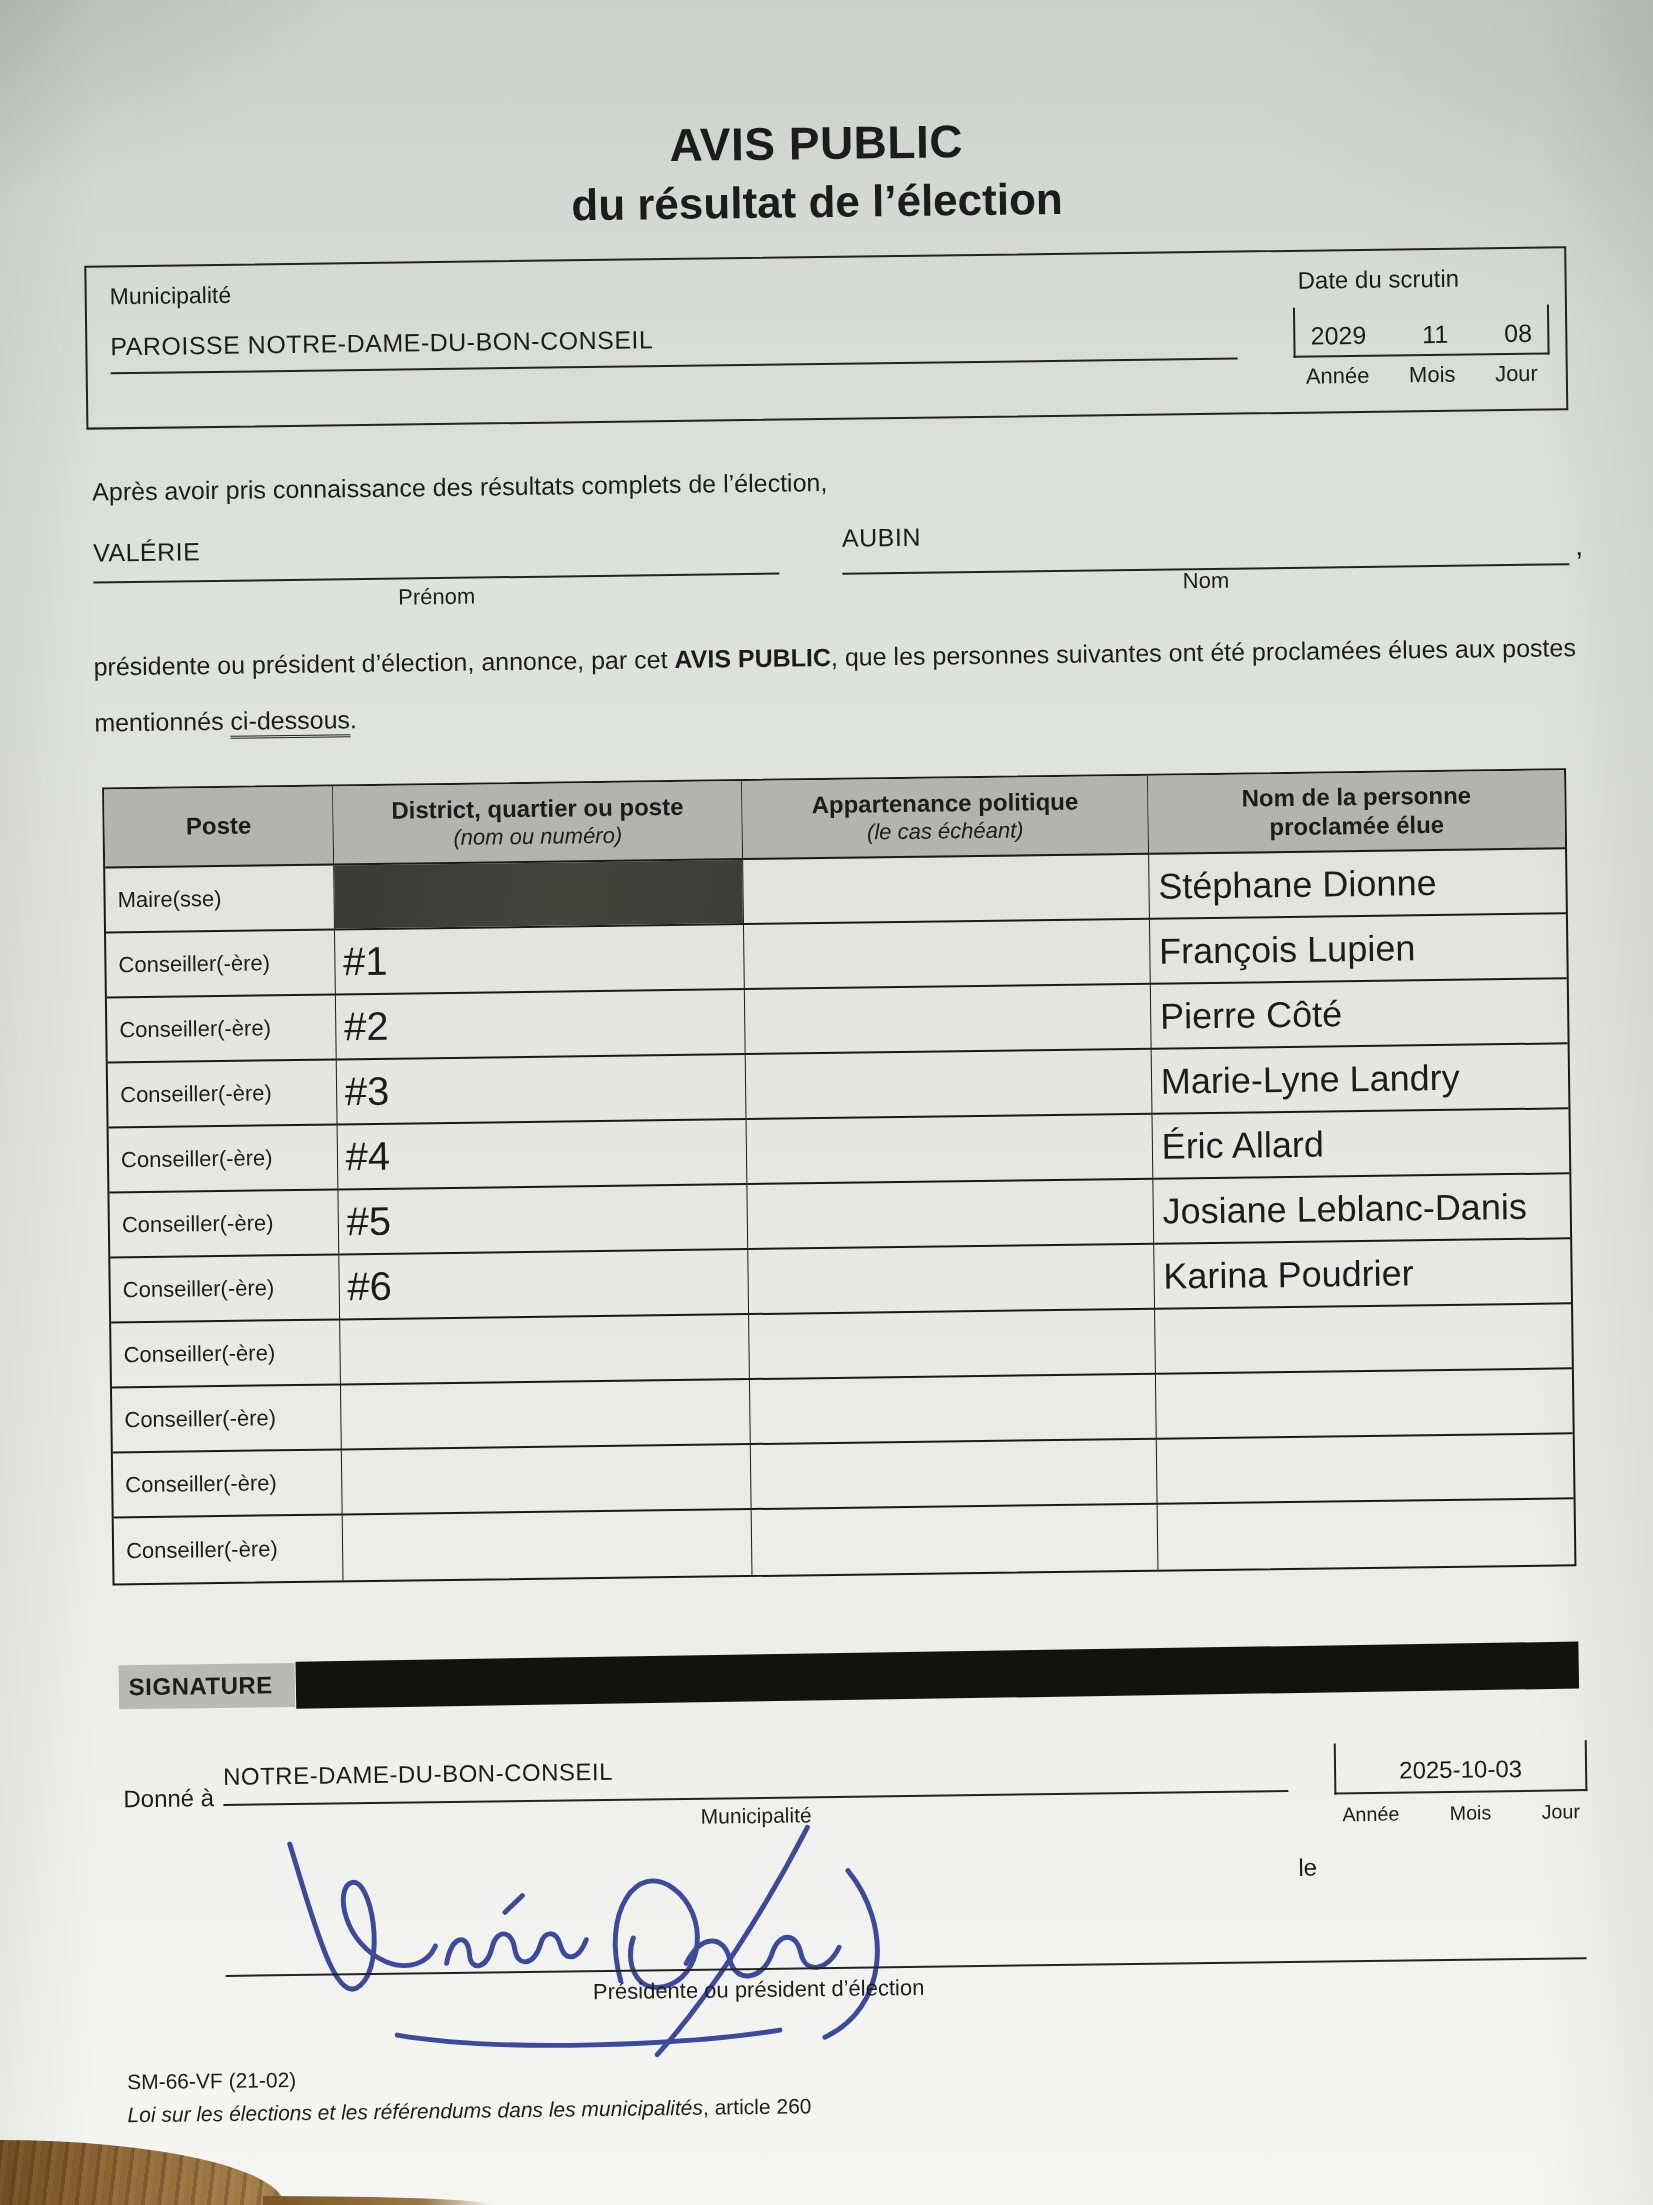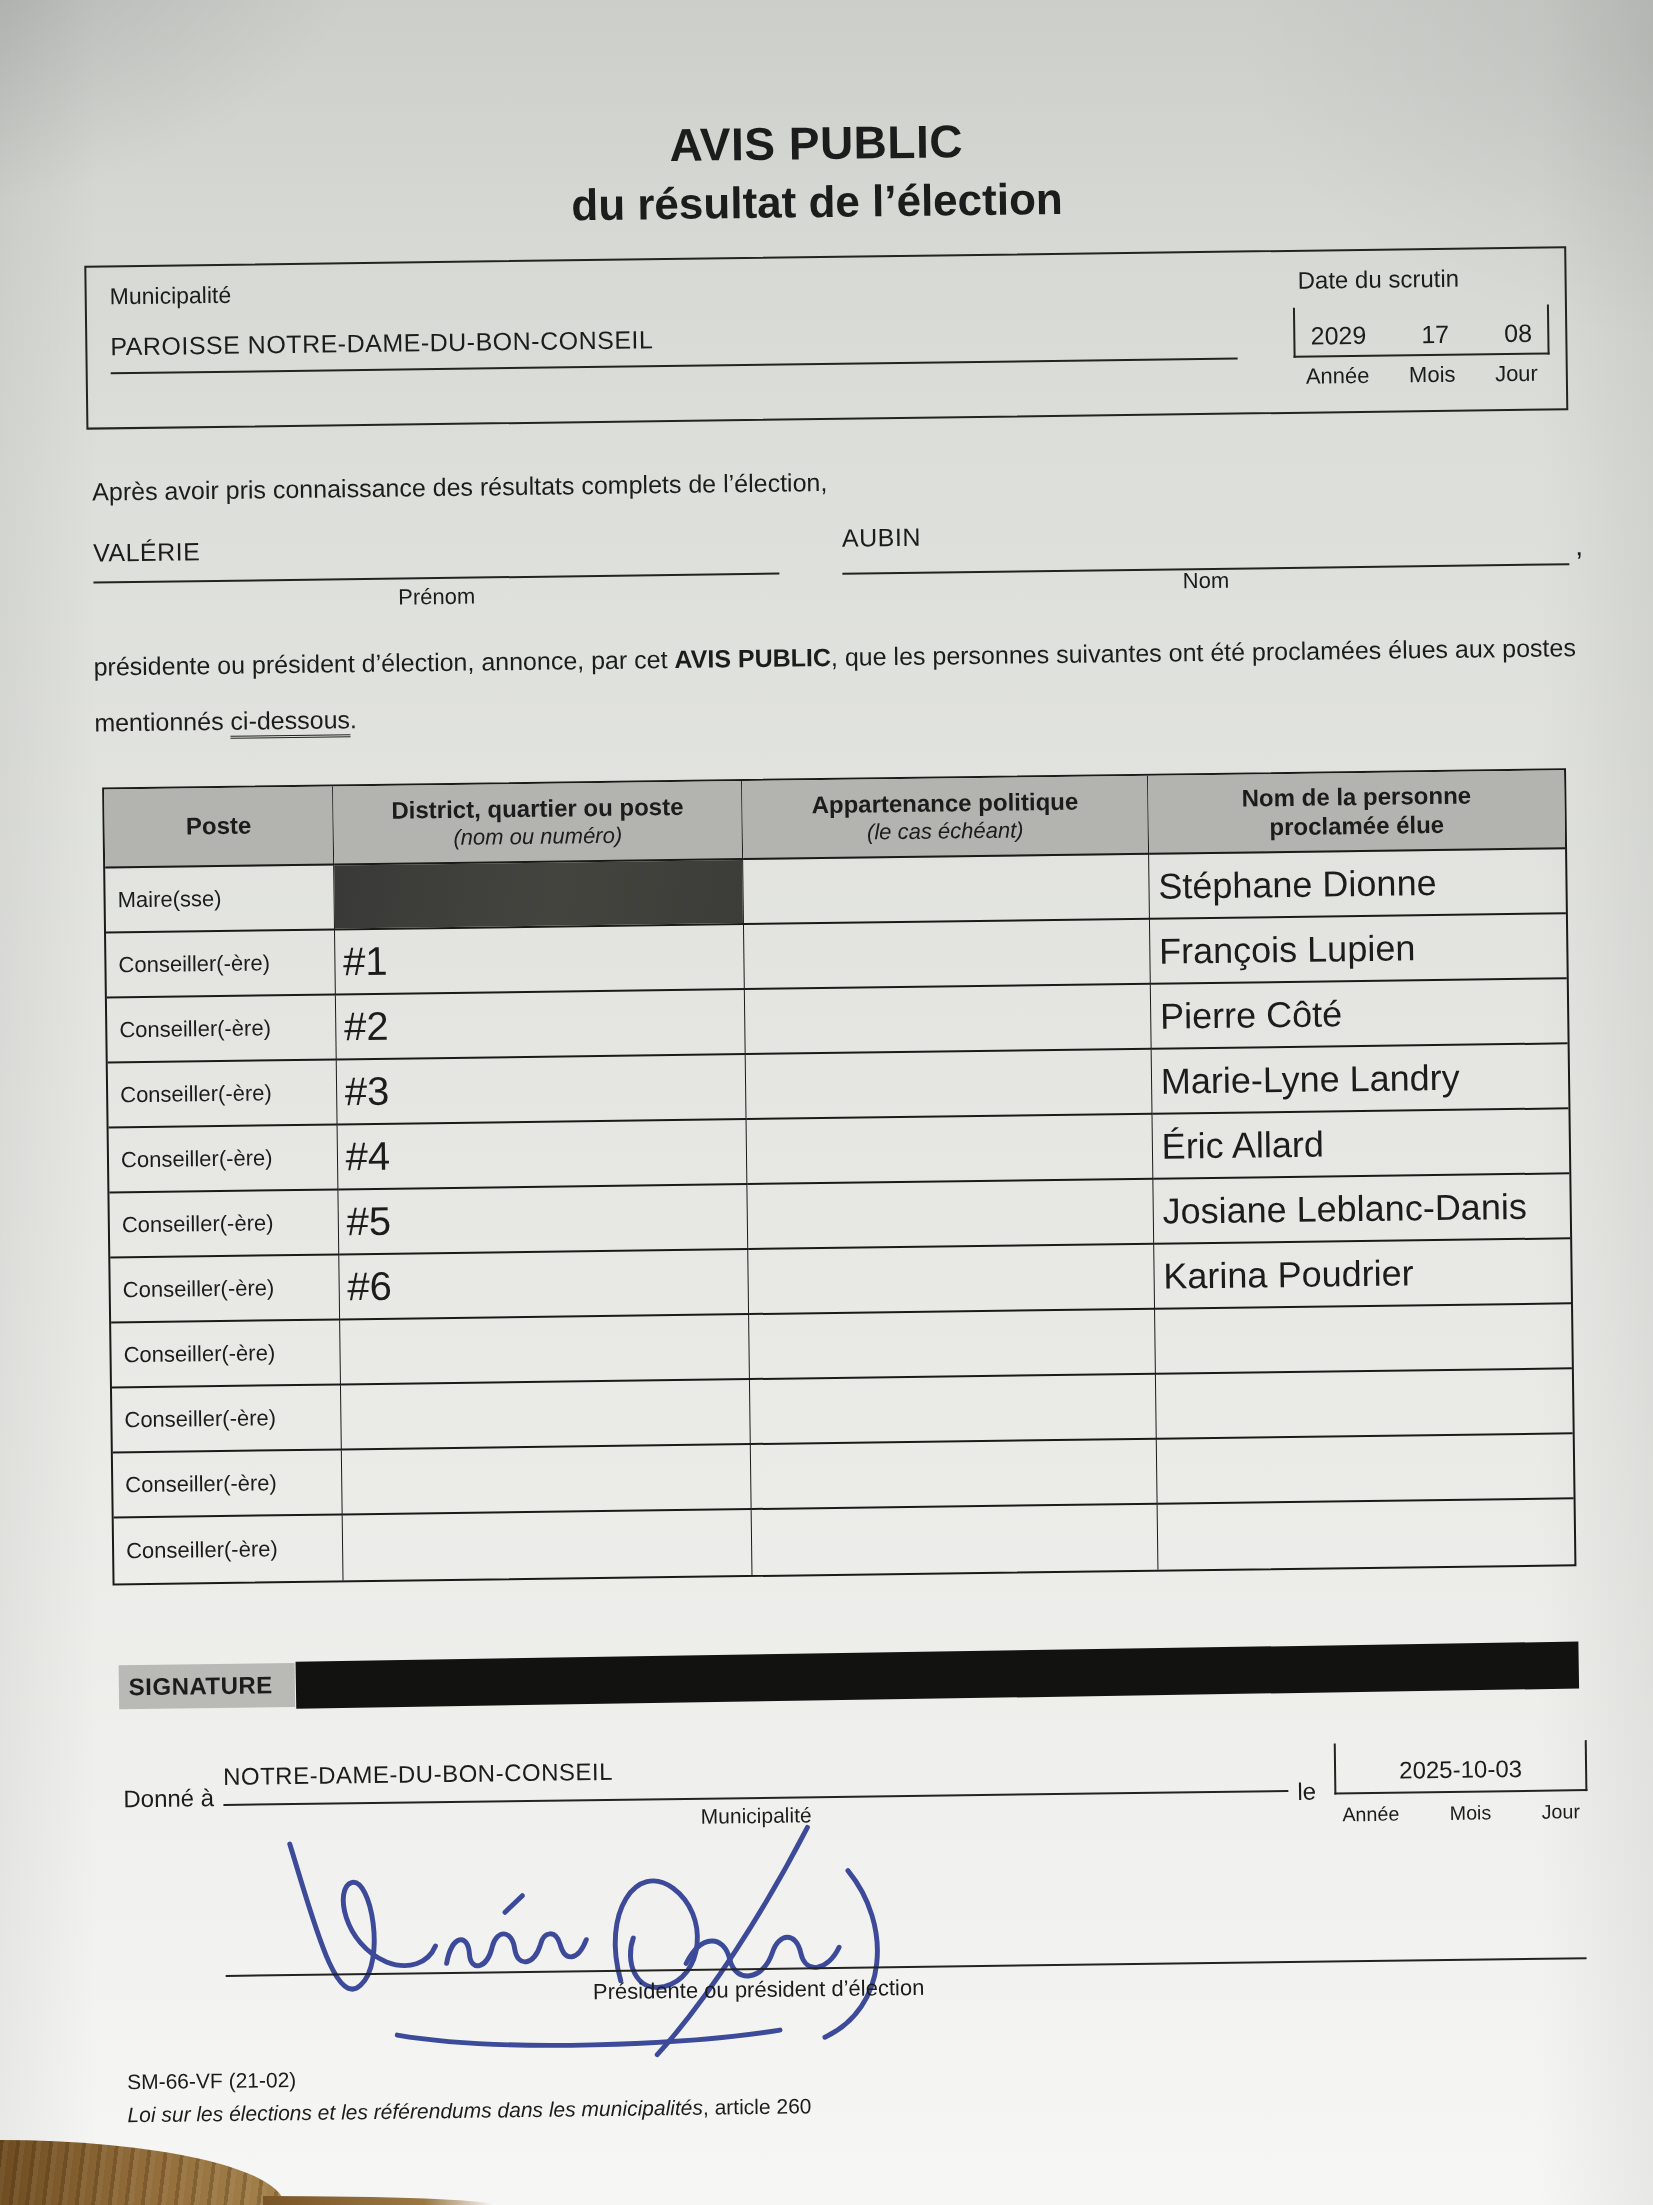--- a/index.html
+++ b/index.html
@@ -75,21 +75,21 @@
   #sigLabelBox{left:109px;top:1656px;width:176px;height:44px;background:#b9bab6;
      display:flex;align-items:center;padding-left:9.8px;box-sizing:border-box;
      font-size:24px;font-weight:700;letter-spacing:0.5px;}
   #sigBar{left:286px;top:1653px;width:1283px;height:47px;background:#121210;
      transform:rotate(-0.15deg);}
 
   
   #donneLabel{left:112px;top:1776px;font-size:24px;}
   #donneValue{left:212px;top:1755px;width:1065px;border-bottom:2.2px solid #23231f;padding-bottom:13px;font-size:24px;letter-spacing:0.5px;}
   #donneCap{left:212px;top:1803px;width:1065px;text-align:center;font-size:21px;}
-  #leLabel{left:1286px;top:1784px;font-size:24px;text-align:right;}
+  #leLabel{left:1286px;top:1860px;font-size:24px;text-align:right;}
   #givenDateBox{left:1323px;top:1750px;width:253px;height:51px;
      border-left:2.2px solid #23231f;border-right:2.2px solid #23231f;border-bottom:2.2px solid #23231f;
      display:flex;align-items:flex-end;justify-content:center;padding-bottom:6.6px;box-sizing:border-box;font-size:24px;}
   #givenDateCaps{left:1323px;top:1810px;width:253px;display:flex;justify-content:space-between;
      padding:0 7.7px;box-sizing:border-box;font-size:19.7px;}
 
   
   #sigLine{left:212px;top:1945px;width:1361px;border-bottom:2.2px solid #23231f;height:22px;}
   #presCap{left:579px;top:1976px;font-size:22px;}
   #ink{left:257px;top:1794px;}
@@ -121,21 +121,21 @@
     <div class="l1">AVIS PUBLIC</div>
     <div class="l2">du résultat de l’élection</div>
   </div>
 
   <div id="muniBox" class="abs">
     <div id="muniLabel" class="abs t">Municipalité</div>
     <div id="muniValue" class="abs t">PAROISSE NOTRE-DAME-DU-BON-CONSEIL</div>
     <div id="scrutinLabel" class="abs t">Date du scrutin</div>
     <div id="scrutinFields" class="abs">
       <span class="t">2029</span>
-      <span class="t">17</span>
+      <span class="t">11</span>
       <span class="t">08</span>
     </div>
     <div id="scrutinCaps" class="abs">
       <span class="t">Année</span>
       <span class="t">Mois</span>
       <span class="t">Jour</span>
     </div>
   </div>
 
   <div id="intro" class="abs t">Après avoir pris connaissance des résultats complets de l’élection,</div>

